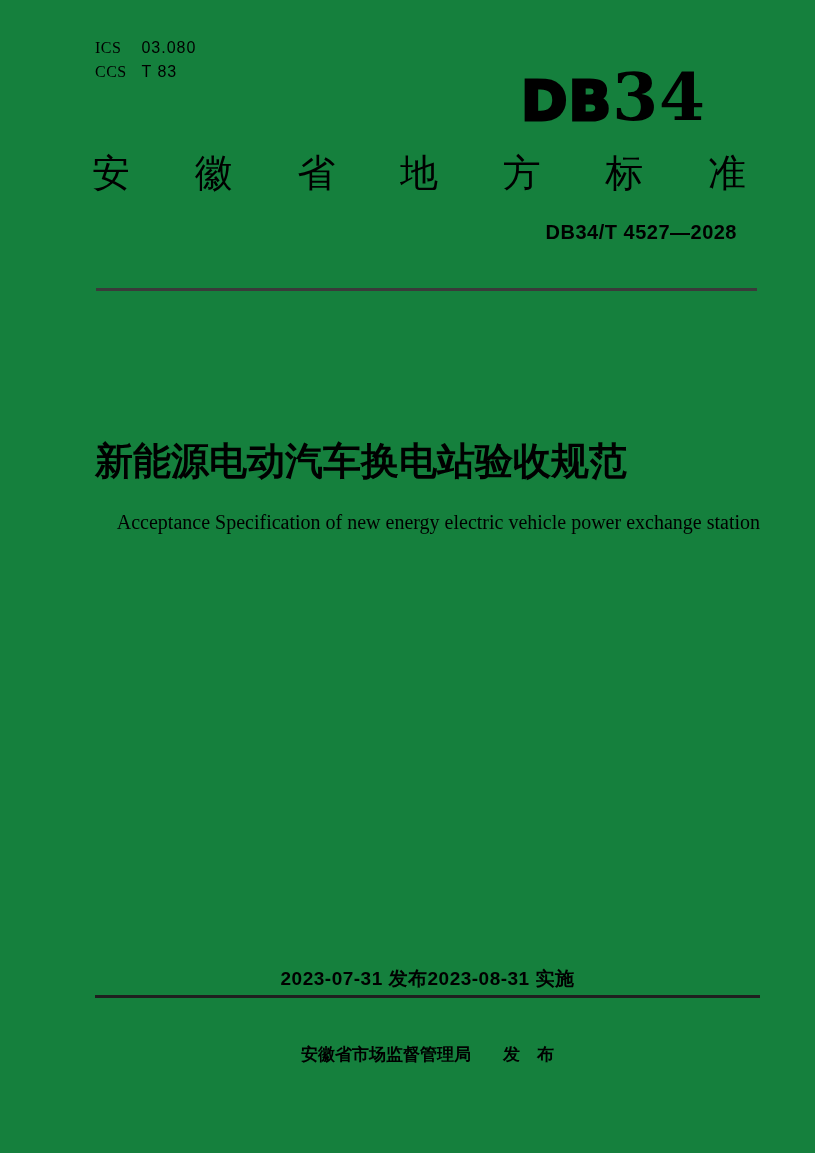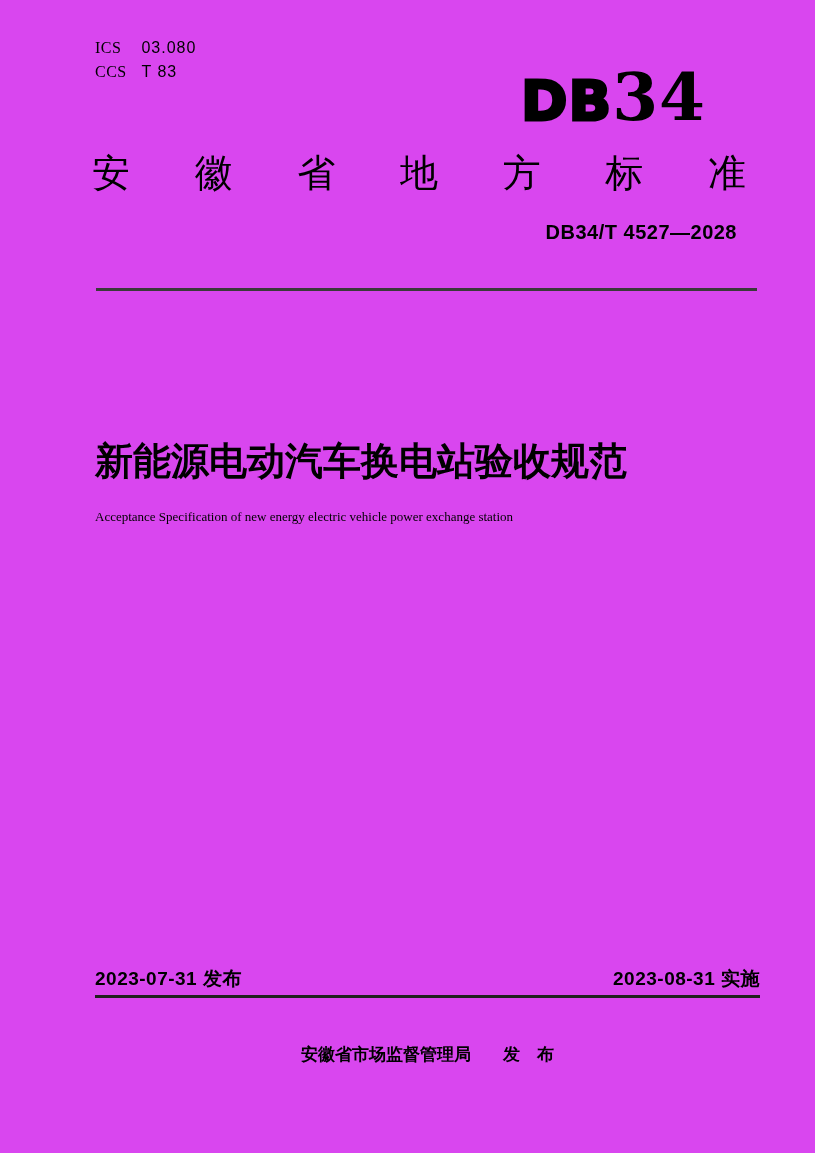--- a/index.html
+++ b/index.html
@@ -4,21 +4,21 @@
 <style>
   html, body {
     margin: 0;
     padding: 0;
     background: #ffffff;
   }
   .page {
     position: relative;
     width: 815px;
     height: 1153px;
-    background: #d946ef;
+    background: #15803d;
     overflow: hidden;
     font-family: "Liberation Sans", sans-serif;
     color: #000;
   }
 
   
   .meta-block {
     position: absolute;
     left: 95px;
     top: 36px;
@@ -115,34 +115,34 @@
     font-size: 38px;
     font-weight: 700;
     line-height: 1.3;
     letter-spacing: 0;
   }
   .title-en {
     position: absolute;
     left: 95px;
     top: 508px;
     width: 665px;
-    text-align: left;
+    text-align: right;
     font-family: "Liberation Serif", "DejaVu Serif", serif;
-    font-size: 13px;
+    font-size: 20px;
     line-height: 1.4;
   }
 
   
   .dates-row {
     position: absolute;
     left: 95px;
     top: 966px;
     width: 665px;
     display: flex;
-    justify-content: space-between;
+    justify-content: center;
     font-size: 19px;
     font-weight: 600;
     letter-spacing: 0.5px;
     white-space: nowrap;
   }
 
   
   .publisher-row {
     position: absolute;
     left: 95px;

